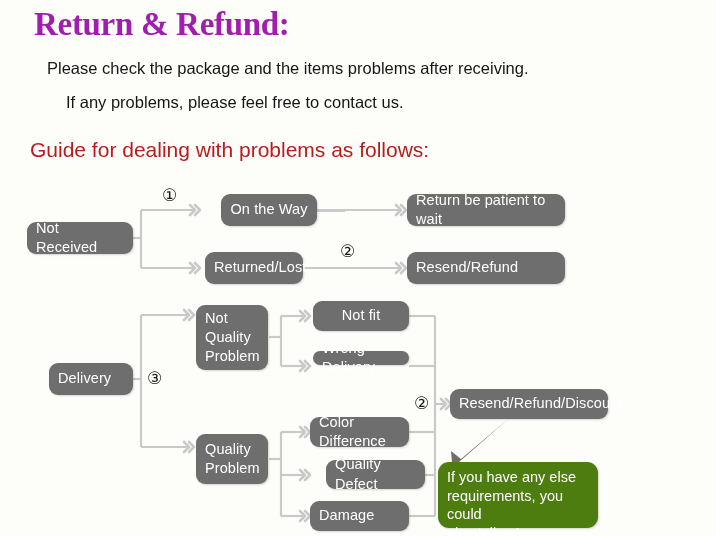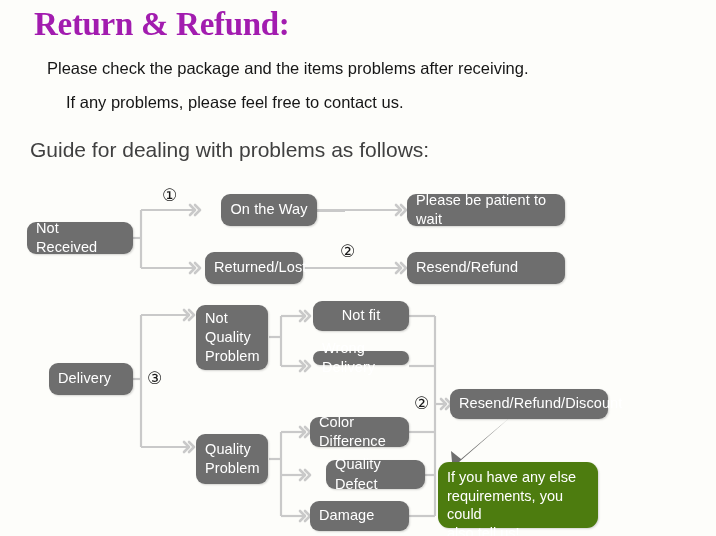--- a/index.html
+++ b/index.html
@@ -35,21 +35,21 @@
     white-space: nowrap;
     font-family: "Liberation Sans", sans-serif;
   }
   #intro-1 { left: 47px; top: 59px; }
   #intro-2 { left: 66px; top: 93px; }
   #guide {
     position: absolute;
     left: 30px;
     top: 138px;
     font-size: 21px;
-    color: #404040;
+    color: #b91c1c;
     white-space: nowrap;
   }
 
   
   #chart {
     position: absolute;
     left: 0;
     top: 0;
     width: 716px;
     height: 536px;
@@ -186,21 +186,21 @@
 
   <div class="node center" style="left:205px; top:194px; width:96px; height:32px;margin-left:16px;">
     <span>On the Way</span>
   </div>
 
   <div class="node" style="left:205px; top:252px; width:98px; height:32px;">
     <span>Returned/Lost</span>
   </div>
 
   <div class="node" style="left:407px; top:194px; width:158px; height:32px;">
-    <span>Please be patient to wait</span>
+    <span>Return be patient to wait</span>
   </div>
 
   <div class="node" style="left:407px; top:252px; width:158px; height:32px;">
     <span>Resend/Refund</span>
   </div>
 
   <div class="node" style="left:49px; top:363px; width:84px; height:32px;">
     <span>Delivery</span>
   </div>
 

